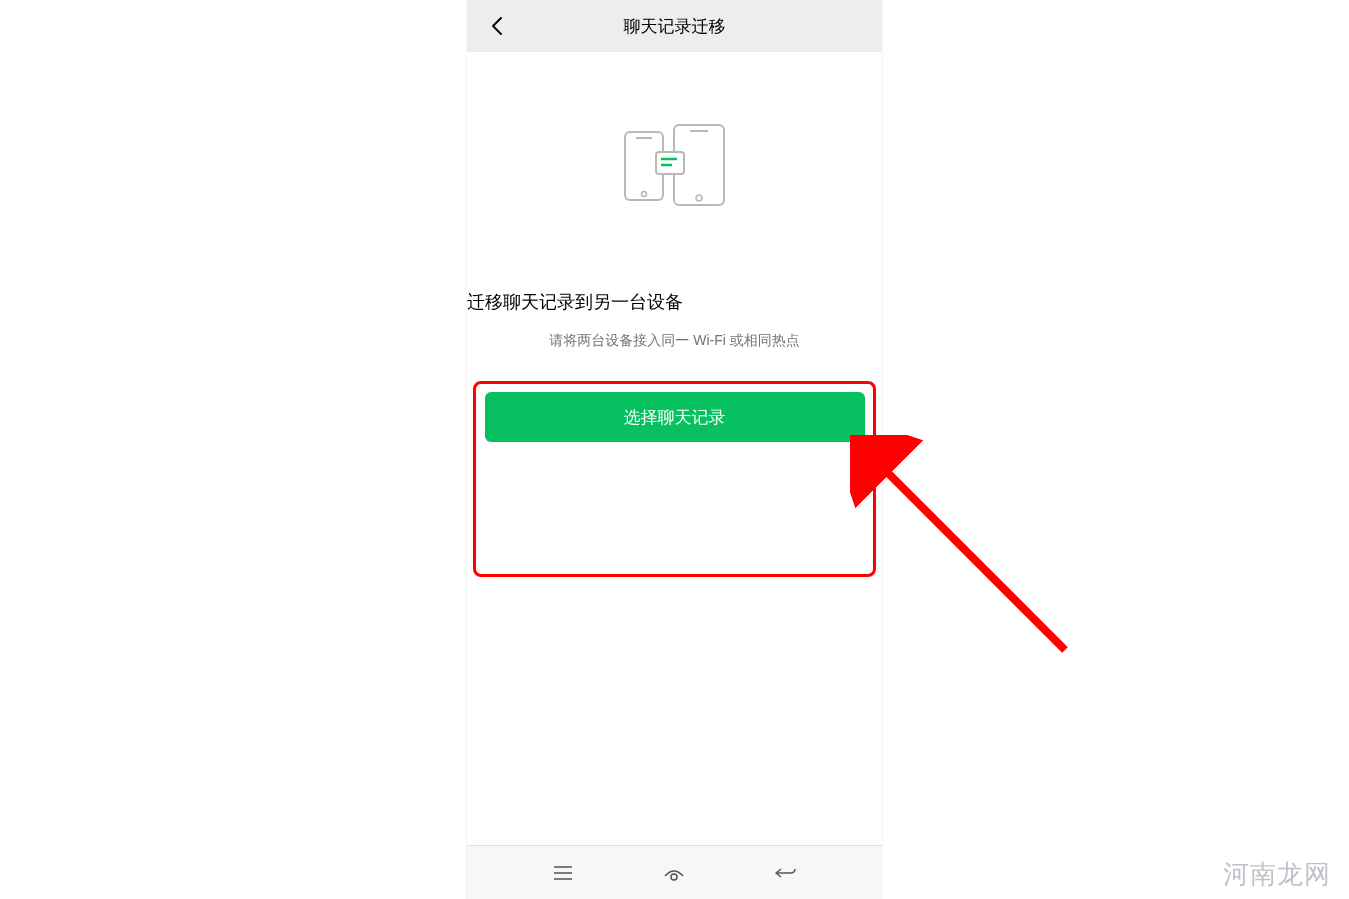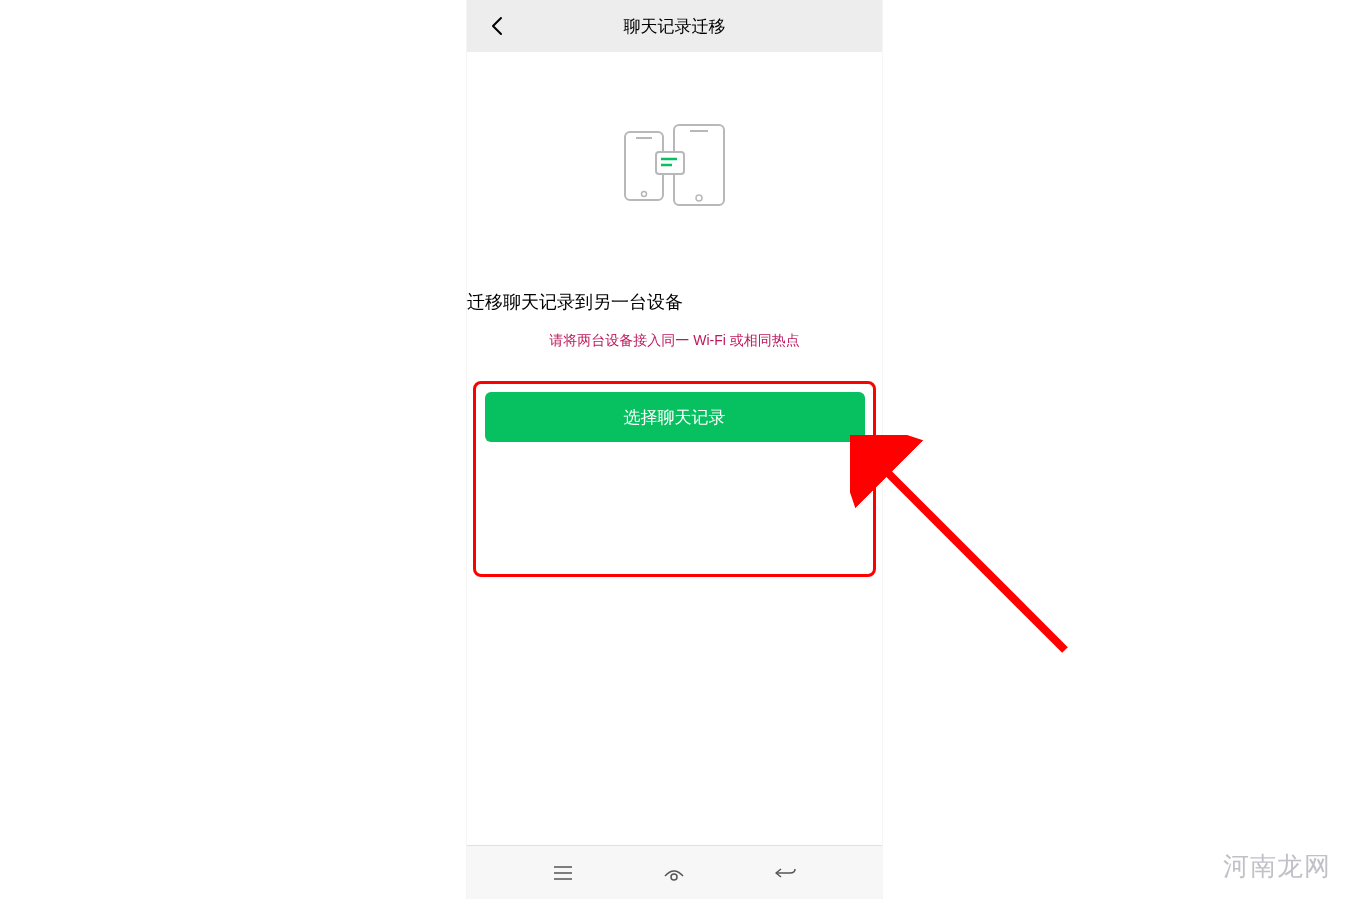--- a/index.html
+++ b/index.html
@@ -76,21 +76,21 @@
     }
     .migrate-title {
       font-size: 18px;
       color: #000000;
       margin-top: 80px;
       font-weight: 400;
     }
     .migrate-subtitle {
       text-align: center;
       font-size: 14px;
-      color: #be185d;
+      color: #737373;
       margin-top: 18px;
       font-weight: 400;
     }
     .select-button {
       display: block;
       margin: 42px auto 8px auto;
       width: 380px;
       height: 50px;
       background: #07c160;
       color: #ffffff;
@@ -117,21 +117,21 @@
       width: 28px;
       height: 28px;
       display: flex;
       align-items: center;
       justify-content: center;
       cursor: pointer;
     }
     .watermark {
       position: absolute;
       right: 18px;
-      bottom: 15px;
+      bottom: 7px;
       font-size: 26px;
       color: rgba(140, 140, 155, 0.55);
       font-weight: 400;
       letter-spacing: 1px;
     }
     .arrow-annotation {
       position: absolute;
       left: 850px;
       top: 435px;
       width: 230px;

